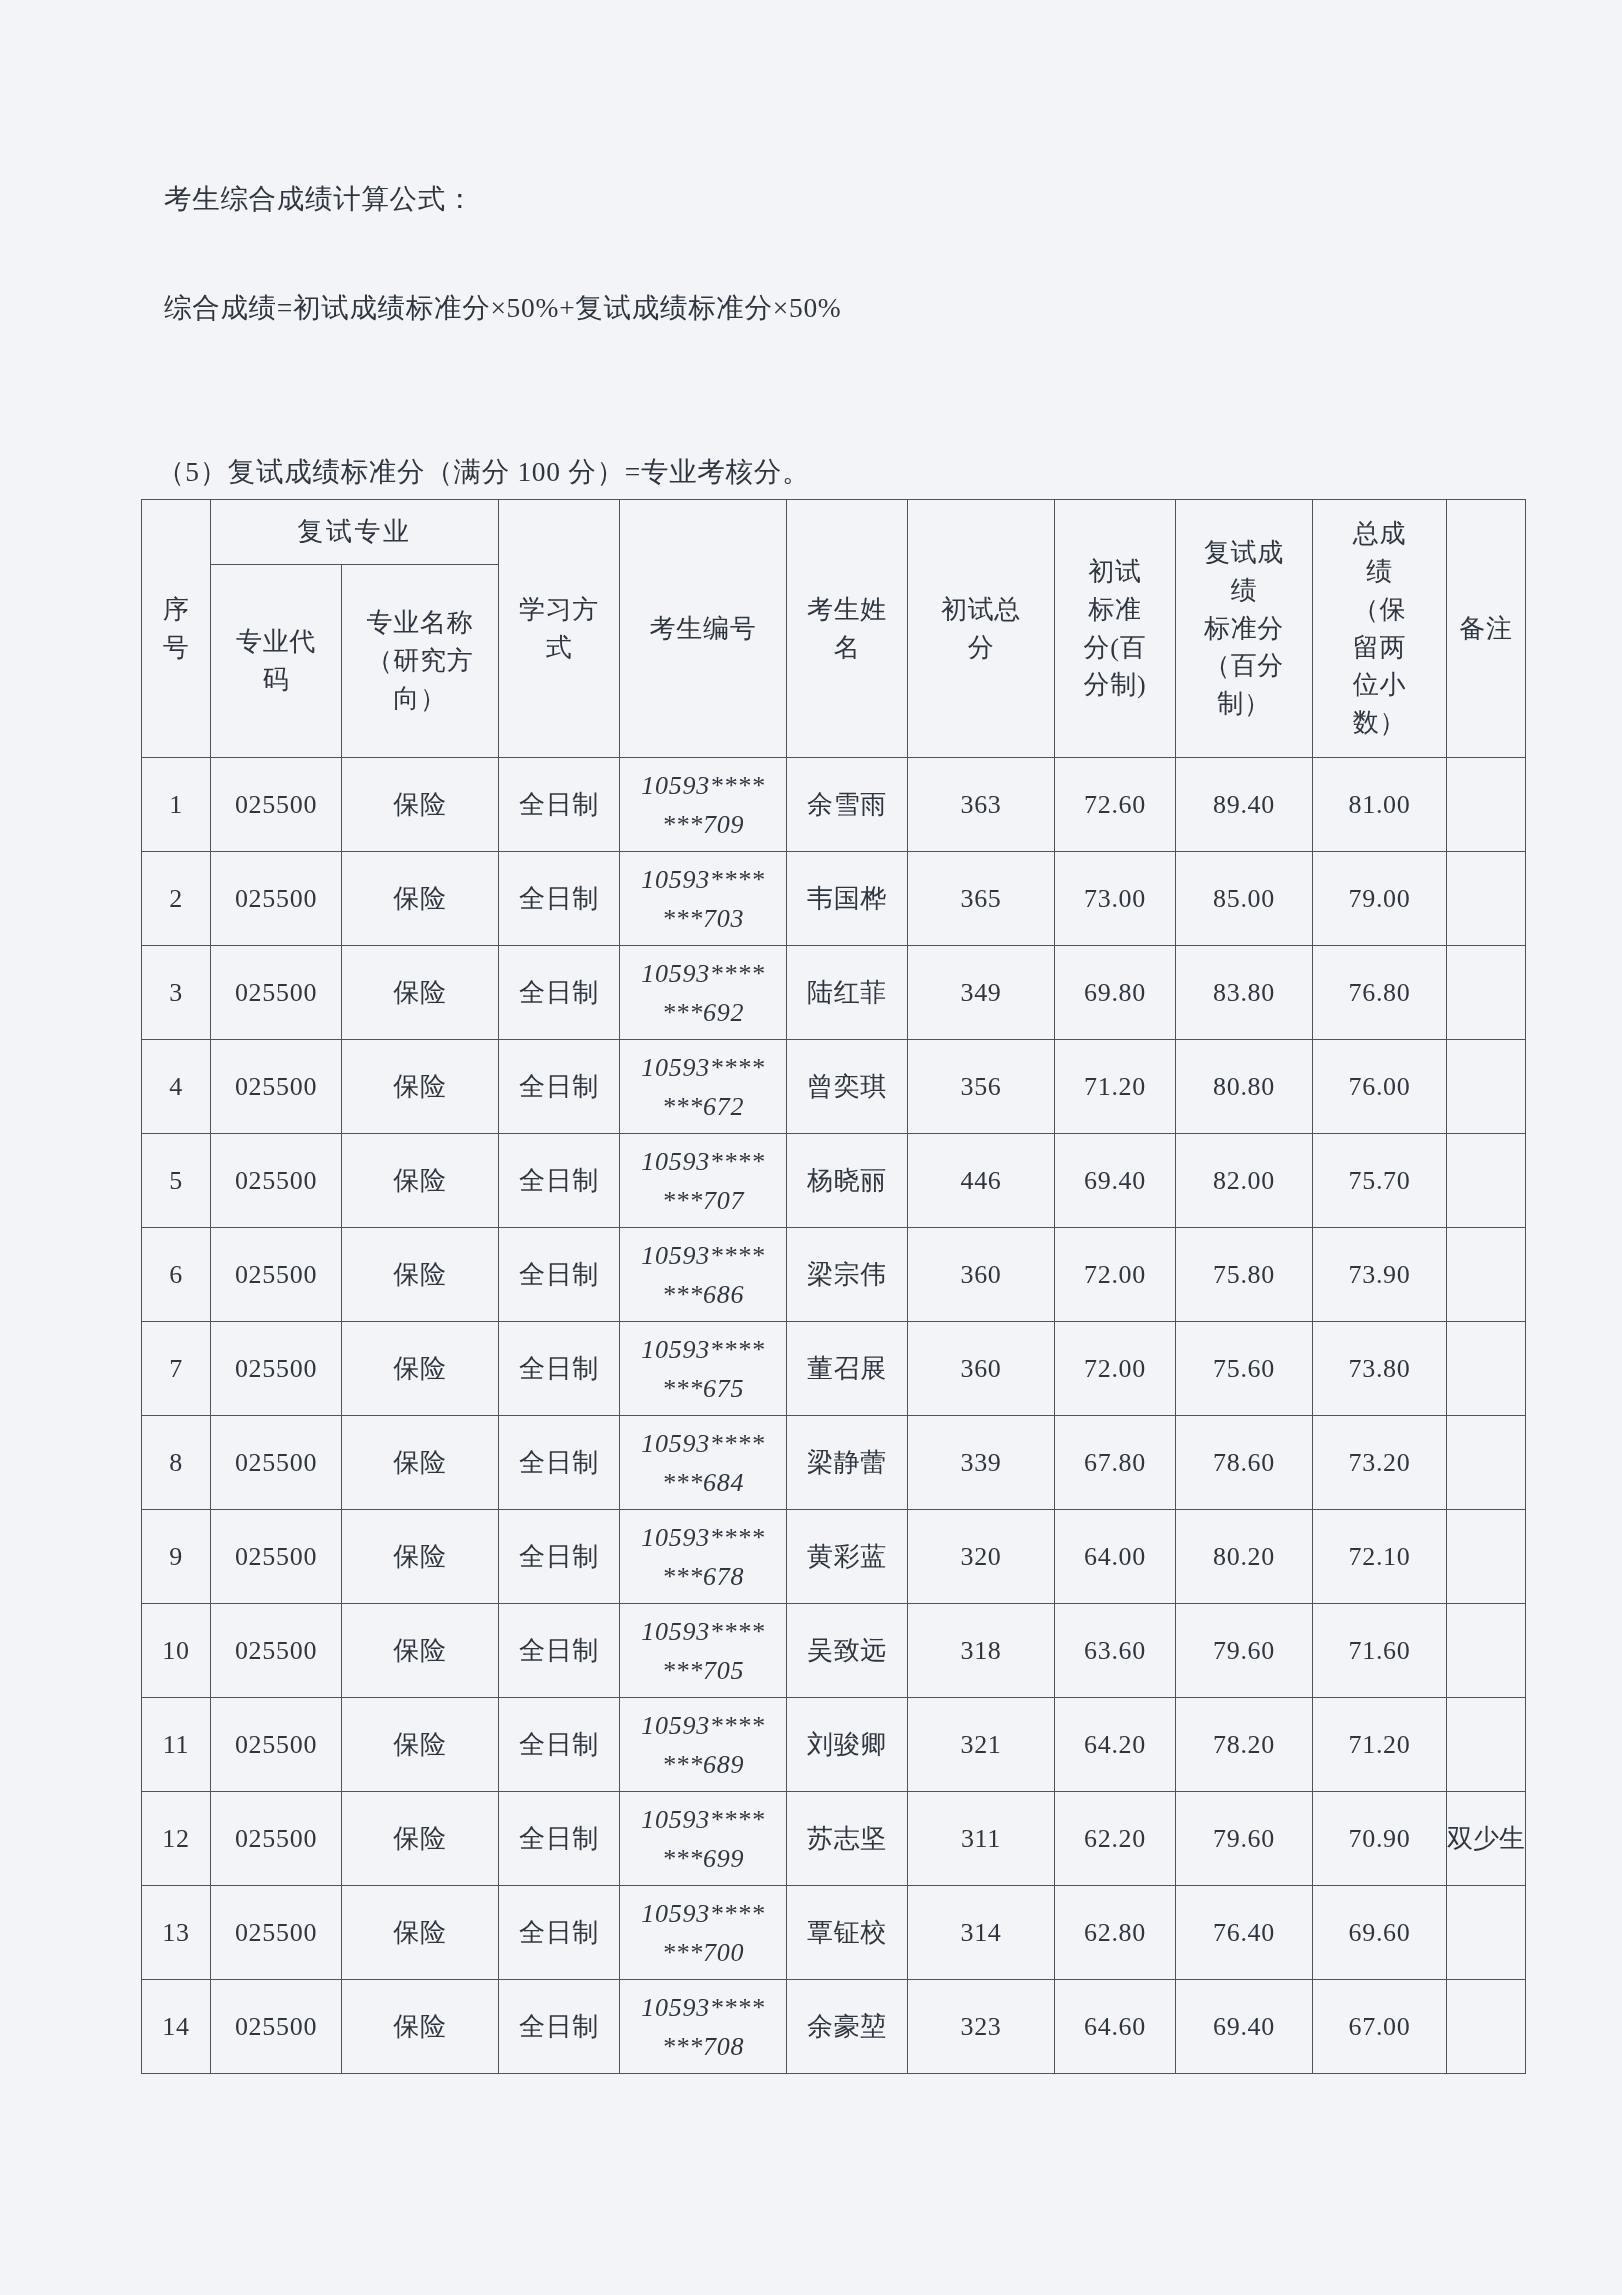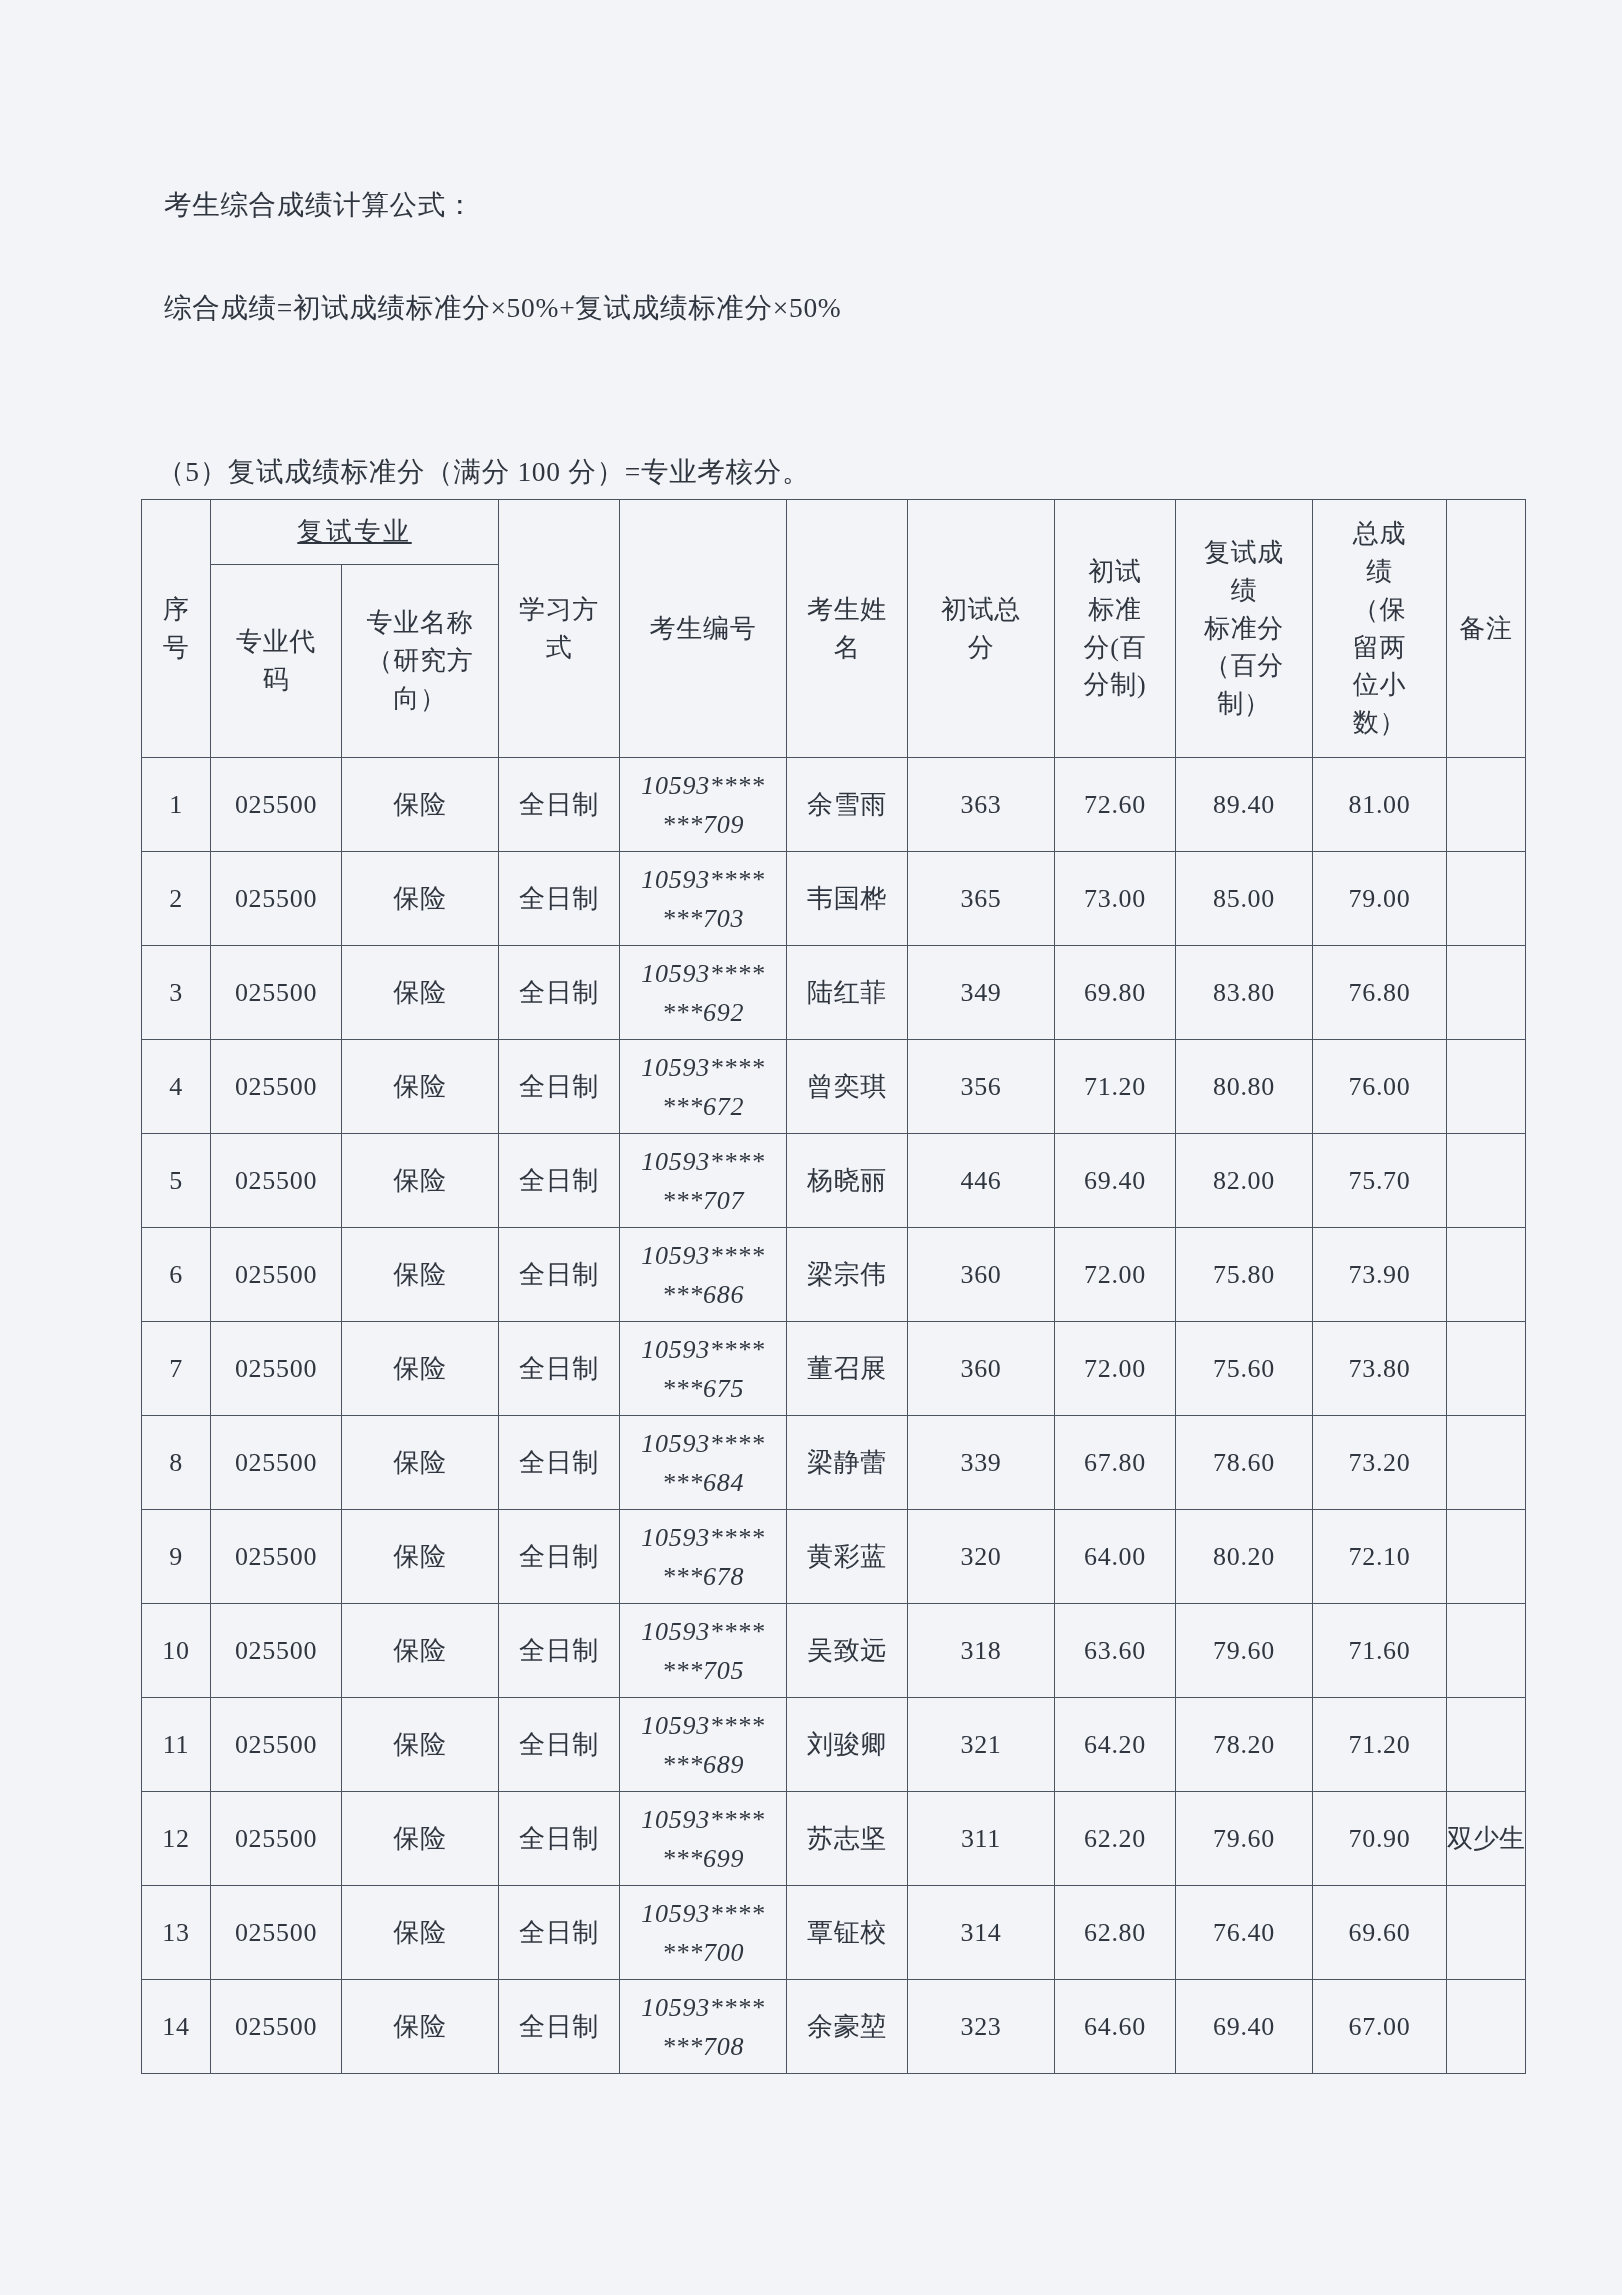--- a/index.html
+++ b/index.html
@@ -17,21 +17,21 @@
     overflow: hidden;
   }
   .intro-line {
     position: absolute;
     left: 164px;
     font-size: 27.5px;
     line-height: 1.25;
     letter-spacing: 0.7px;
     white-space: nowrap;
   }
-  .intro-title   { top: 162px; margin-top: 26px; }
+  .intro-title   { top: 156px; margin-top: 26px; }
   .intro-formula { top: 263px; }
   .intro-note1   { top: 340px; left: 157px; }
   .intro-note2   { top: 427px; left: 157px; }
 
   table.score-table {
     position: absolute;
     left: 141px;
     top: 499px;
     width: 1384px;
     border-collapse: collapse;
@@ -48,21 +48,21 @@
     color: #30363f;
     white-space: pre-line;
     line-height: 1.45;
     overflow: hidden;
   }
   thead tr.group-row { height: 65px; }
   thead tr.label-row { height: 193px; }
   tbody tr { height: 94px; }
   td.c-candidate_no { line-height: 1.5; font-style: italic; }
   td.c-remark { letter-spacing: 0; }
-  th.group-head { letter-spacing: 2.6px; text-decoration: underline; }
+  th.group-head { letter-spacing: 2.6px; }
 </style>
 </head>
 <body>
 
 <div class="page">
 
   <p class="intro-line intro-title">考生综合成绩计算公式：</p>
   <p class="intro-line intro-formula">综合成绩=初试成绩标准分×50%+复试成绩标准分×50%</p>
   <p class="intro-line intro-note2">（5）复试成绩标准分（满分 100 分）=专业考核分。</p>
 

